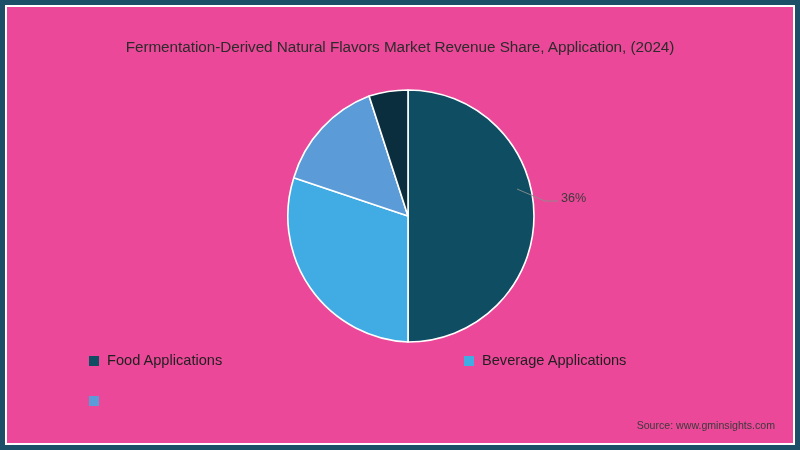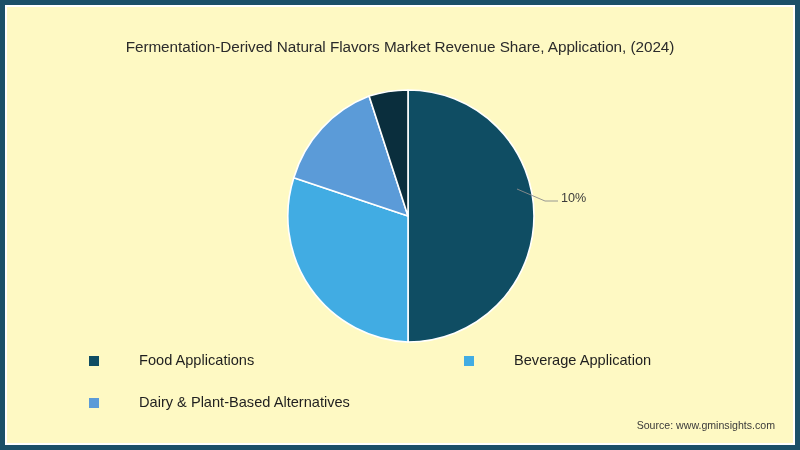--- a/index.html
+++ b/index.html
@@ -9,21 +9,21 @@
     background: #ffffff;
   }
   body {
     font-family: "Liberation Sans", sans-serif;
   }
   #chart-card {
     position: relative;
     width: 800px;
     height: 450px;
     box-sizing: border-box;
-    background: #fef9c3;
+    background: #ec4899;
     border: 5px solid #1b5068;
     overflow: hidden;
   }
   #inner-frame {
     position: absolute;
     left: 0; top: 0; right: 0; bottom: 0;
     border: 2px solid #ffffff;
     box-sizing: border-box;
     pointer-events: none;
   }
@@ -78,21 +78,20 @@
     display: flex;
     flex-direction: row;
     align-items: flex-start;
     height: 42px;
   }
   .legend-item {
     display: flex;
     flex-direction: row;
     align-items: center;
     box-sizing: border-box;
-    gap: 32px;
   }
   .legend-item.col-left { width: 375px; }
   .legend-item.col-right { width: 245px; }
   .legend-swatch {
     width: 10px;
     height: 10px;
     flex: 0 0 auto;
     margin-right: 8px;
     margin-top: 1px;
   }
@@ -128,40 +127,39 @@
 
       <path class="slice-path" fill="#41ace3" d="M 403 211 L 403 337 A 126 126 0 0 1 288.8 172.7 Z"></path>
 
       <path class="slice-path" fill="#5b9bd8" d="M 403 211 L 288.8 172.7 A 126 126 0 0 1 364.1 91.1 Z"></path>
 
       <path class="slice-path" fill="#0a2e3d" d="M 403 211 L 364.1 91.1 A 126 126 0 0 1 403 85 Z"></path>
 
       <polyline class="leader-line" points="512,184 540,196 553,196"></polyline>
     </svg>
 
-    <div id="value-label-50">10%</div>
+    <div id="value-label-50">36%</div>
   </div>
 
   <div id="legend">
 
     <div class="legend-row">
       <div class="legend-item col-left">
         <span class="legend-swatch" style="background:#0f4d63"></span>
         <span class="legend-label">Food Applications</span>
       </div>
       <div class="legend-item col-right">
         <span class="legend-swatch" style="background:#41ace3"></span>
-        <span class="legend-label">Beverage Application</span>
+        <span class="legend-label">Beverage Applications</span>
       </div>
     </div>
 
     <div class="legend-row">
       <div class="legend-item col-left">
         <span class="legend-swatch" style="background:#5b9bd8"></span>
-        <span class="legend-label">Dairy &amp; Plant-Based Alternatives</span>
       </div>
     </div>
 
   </div>
 
   <div id="source-note">Source: www.gminsights.com</div>
 
 </div>
 
 </body></html>

